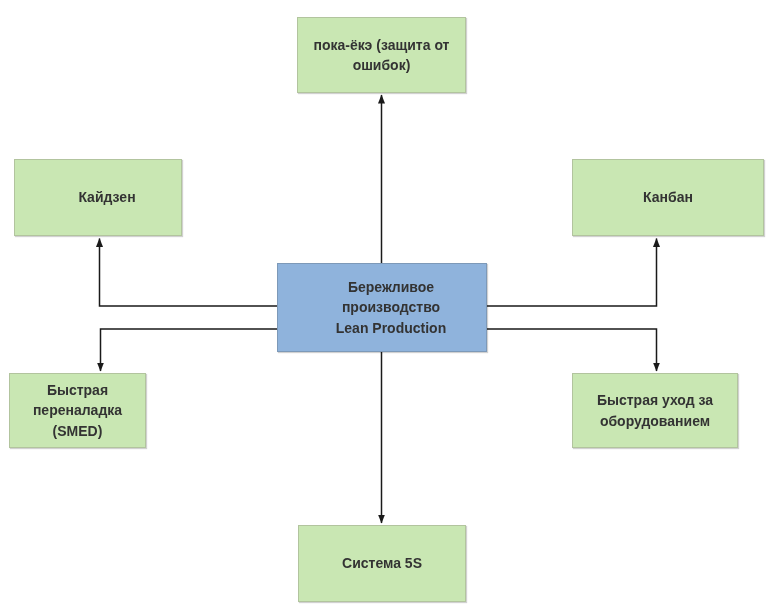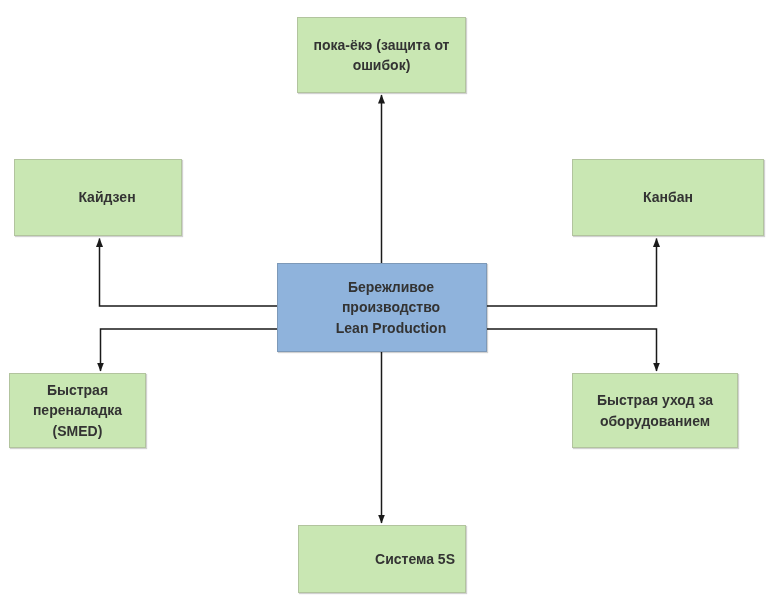--- a/index.html
+++ b/index.html
@@ -49,21 +49,21 @@
     padding-left: 28px;
   }
   .node .label-line { display: block; }
   
   #node-poka   { left: 297px; top: 17px;  width: 169px; height: 76px; }
   #node-kaizen { left: 14px;  top: 159px; width: 168px; height: 77px; padding-left: 28px; }
   #node-kanban { left: 572px; top: 159px; width: 192px; height: 77px; }
   #node-center { left: 277px; top: 263px; width: 210px; height: 89px; }
   #node-smed   { left: 9px;  top: 373px; width: 137px; height: 75px; }
   #node-tpm    { left: 572px; top: 373px; width: 166px; height: 75px; }
-  #node-5s     { left: 298px; top: 525px; width: 168px; height: 68px; justify-content: flex-end; }
+  #node-5s     { left: 298px; top: 525px; width: 168px; height: 77px; }
 </style>
 </head>
 <body>
 
 <div class="canvas">
 
   <svg class="connectors" viewBox="0 0 768 616" xmlns="http://www.w3.org/2000/svg">
     <defs>
       <marker id="arrow" markerWidth="10" markerHeight="8" refX="8.5" refY="3.5" orient="auto" markerUnits="userSpaceOnUse">
         <path d="M0,0 L9,3.5 L0,7 Z" fill="#1a1a1a"></path>

